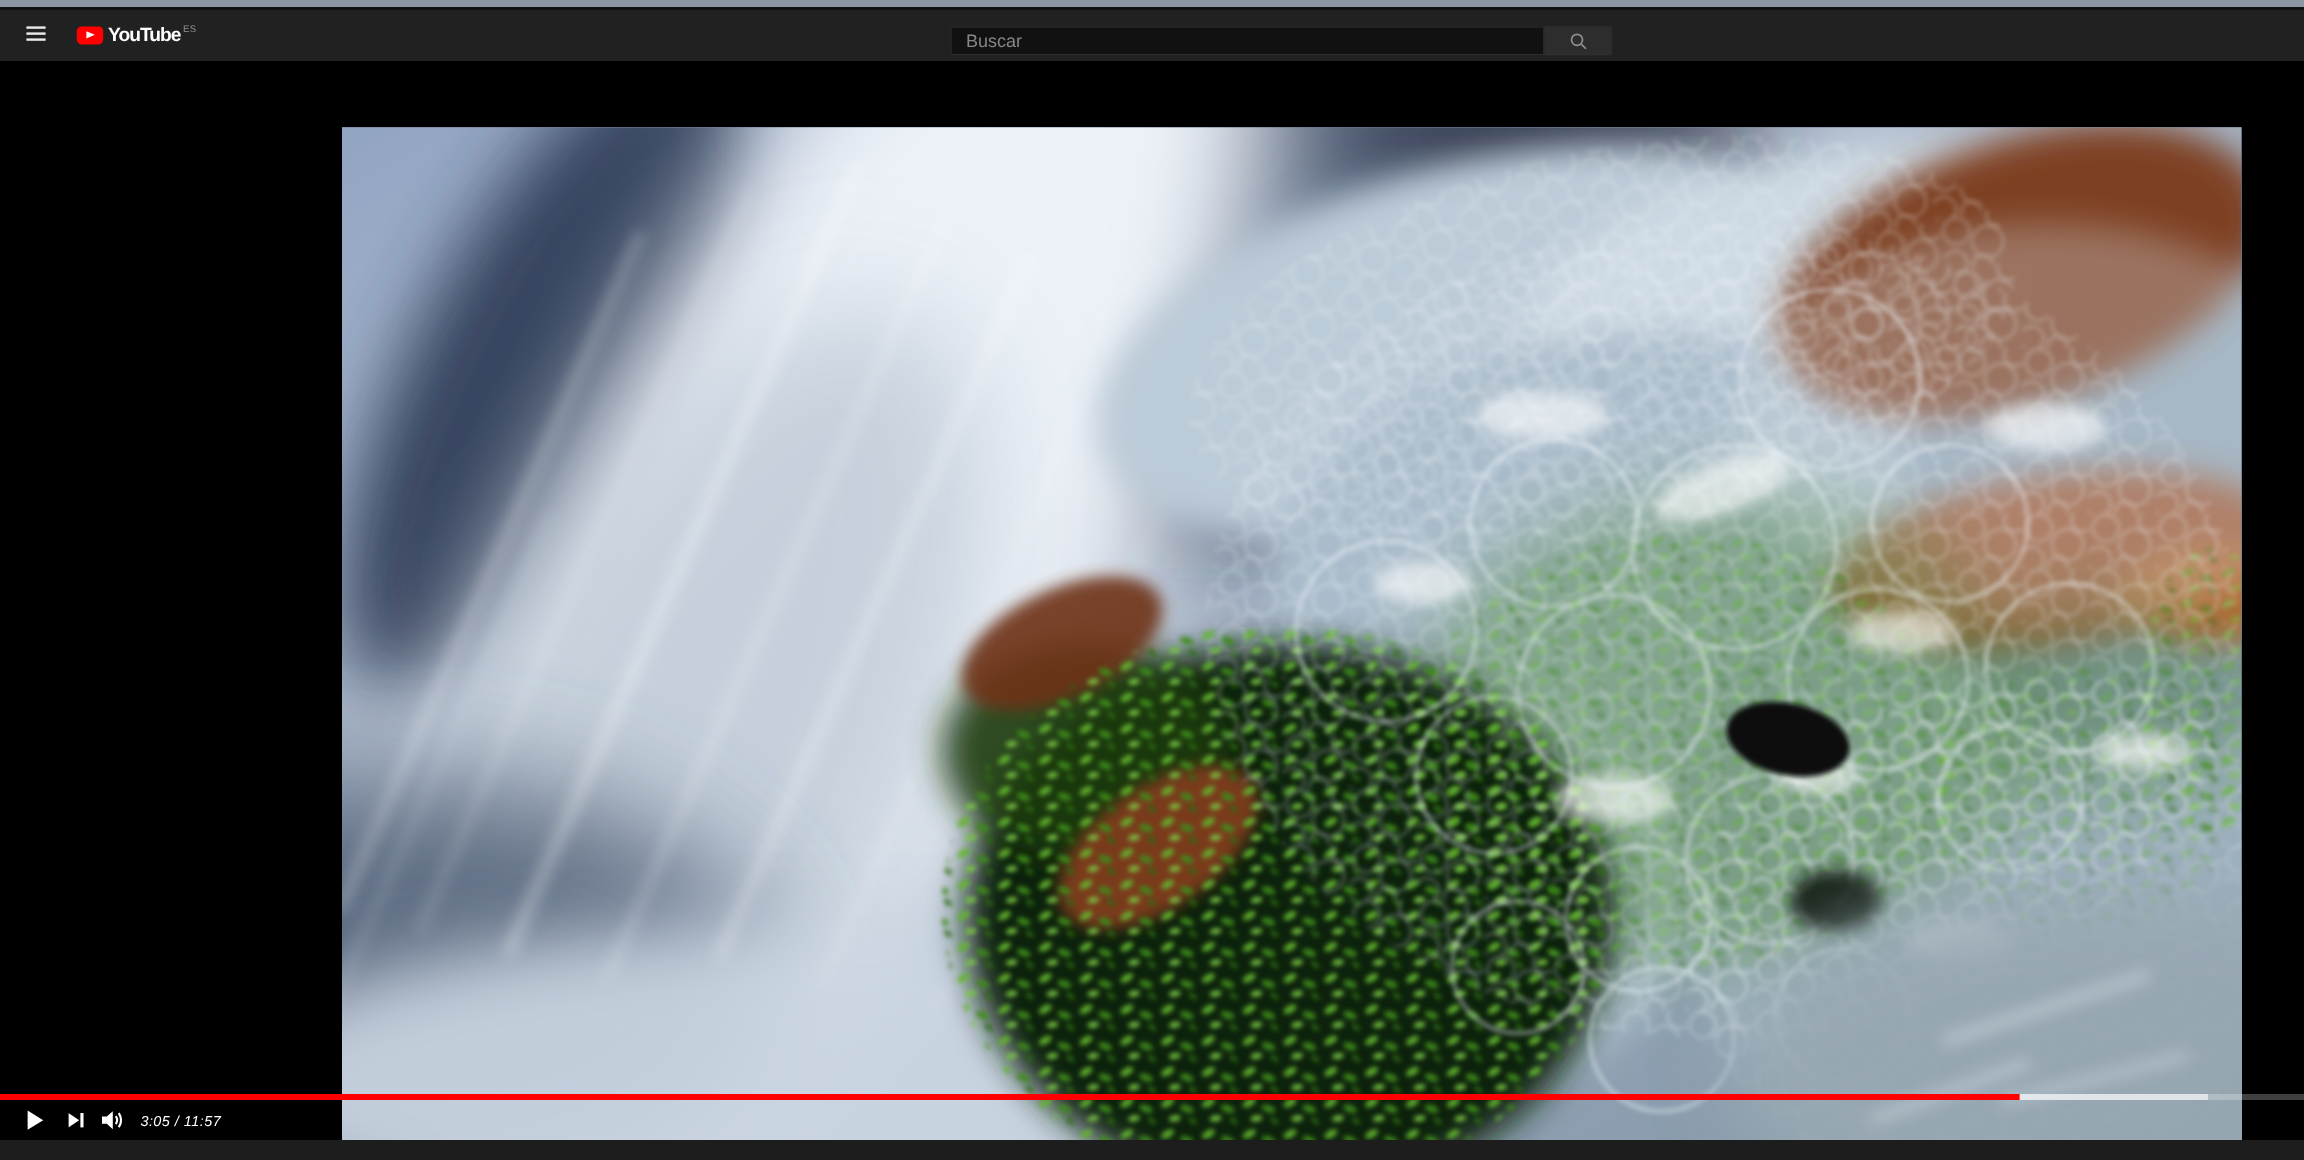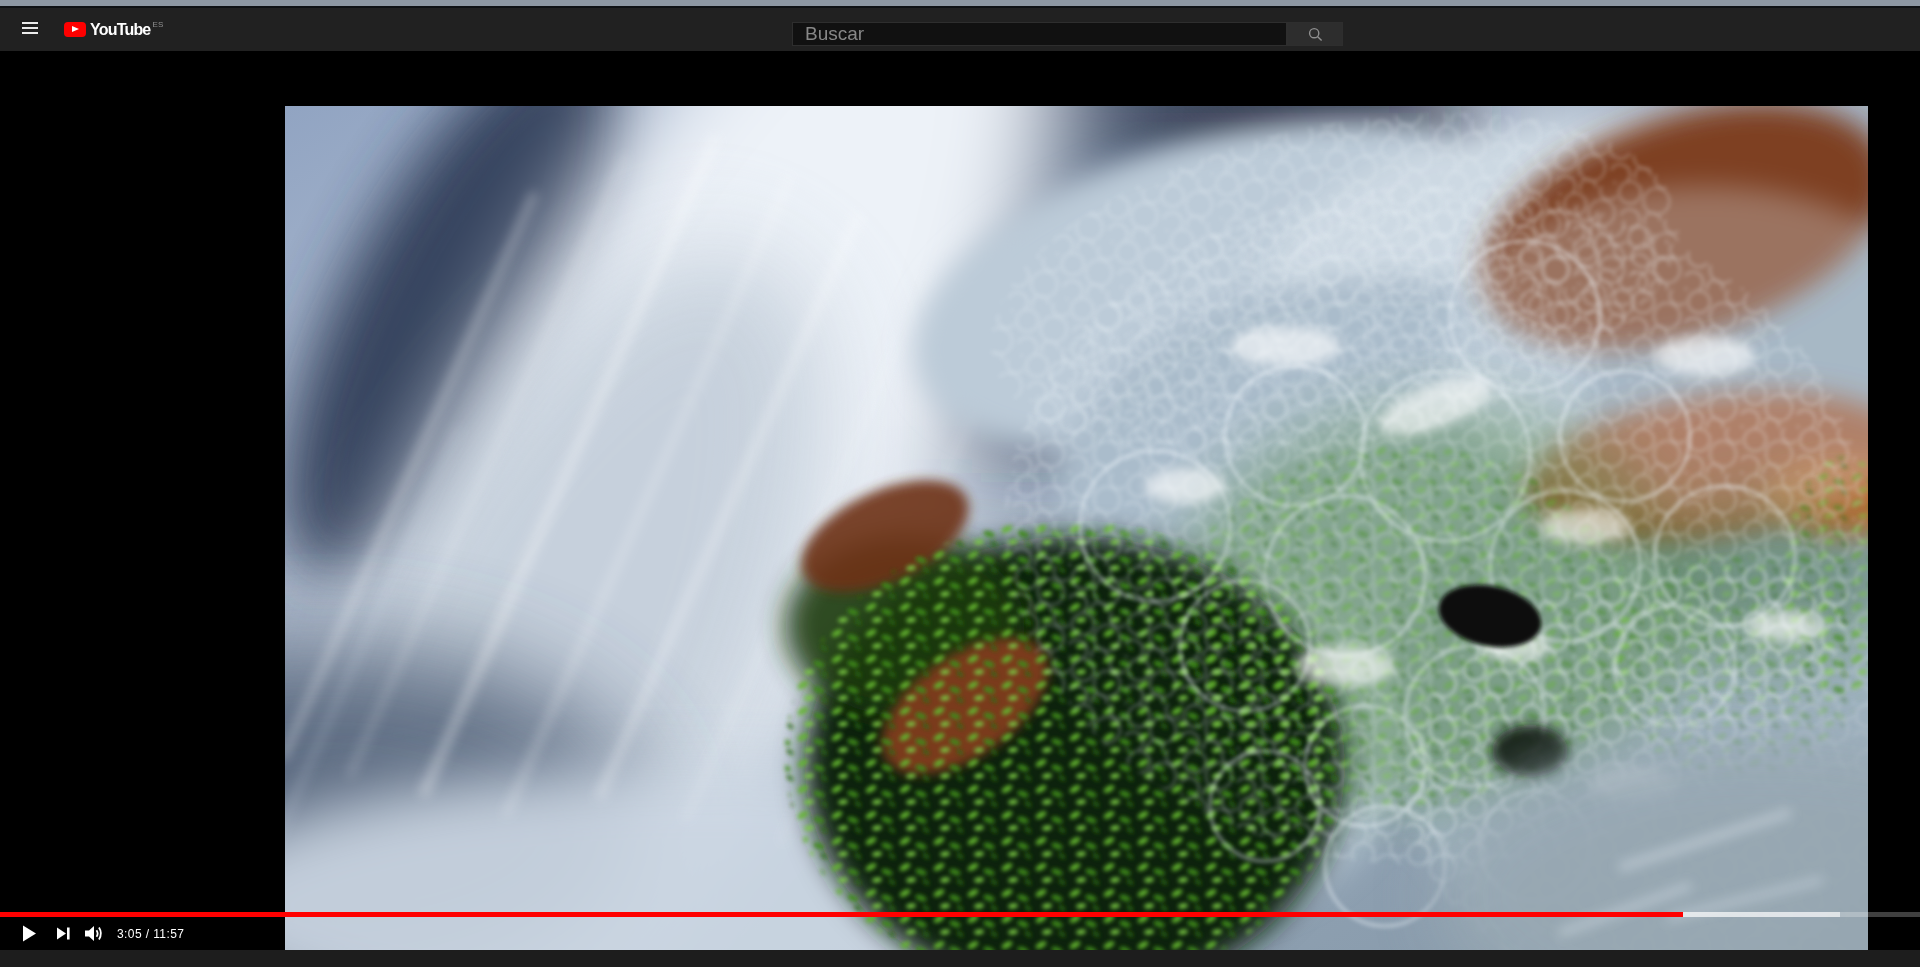--- a/index.html
+++ b/index.html
@@ -18,28 +18,28 @@
   .logo { position:absolute; left:64px; top:11px; display:flex; align-items:flex-start; cursor:pointer; text-decoration:none;justify-content:center; }
   .logo-icon { position:relative; width:22px; height:15px; background:var(--accent-red); border-radius:4px; margin-top:3px; }
   .logo-icon i { position:absolute; left:8px; top:4px; width:0; height:0;
                  border-left:7px solid #fff; border-top:3.5px solid transparent; border-bottom:3.5px solid transparent; }
   .logo-text { color:#fff; font-size:16px; font-weight:bold; letter-spacing:-0.8px; margin-left:4px; line-height:21px; }
   .logo-cc { color:var(--logo-cc-gray); font-size:8px; margin-left:2px; margin-top:1px; letter-spacing:0.3px; }
 
   .search-box { position:absolute; left:792px; top:14px; width:495px; height:24px;
                 background:var(--search-bg); border:1px solid var(--search-border); }
   .search-box input { width:100%; height:100%; background:transparent; border:0; outline:none;
-                      color:#fca5a5; font-size:19px; padding:0 12px; font-family:"Liberation Sans", sans-serif; }
+                      color:#fca5a5; font-size:15px; padding:0 12px; font-family:"Liberation Sans", sans-serif; }
   .search-box input::placeholder { color:var(--placeholder); opacity:1; }
   .search-btn { position:absolute; left:1287px; top:14px; width:56px; height:24px;
                 background:var(--search-btn-bg); border:1px solid var(--search-border);
                 display:flex; align-items:center; justify-content:center; cursor:pointer; }
 
   
-  .player { position:absolute; left:0; top:51px; width:1920px; height:899px; background:var(--player-bg); }
+  .player { position:absolute; left:0; top:51px; width:1920px; height:899px; background:var(--player-bg);font-style:italic; }
   .video-frame { position:absolute; left:285px; top:55px; width:1583px; height:844px; overflow:hidden; background:#8da0bc; cursor:pointer; }
   .video-frame svg { display:block; width:1583px; height:844px; }
 
   
   .progress { position:absolute; left:0; top:861px; width:1920px; height:5px; cursor:pointer; }
   .progress .track    { position:absolute; inset:0; background:rgba(255,255,255,0.25); }
   .progress .buffered { position:absolute; left:0; top:0; height:100%; background:rgba(255,255,255,0.6); }
   .progress .played   { position:absolute; left:0; top:0; height:100%; background:var(--accent-red); }
 
   

